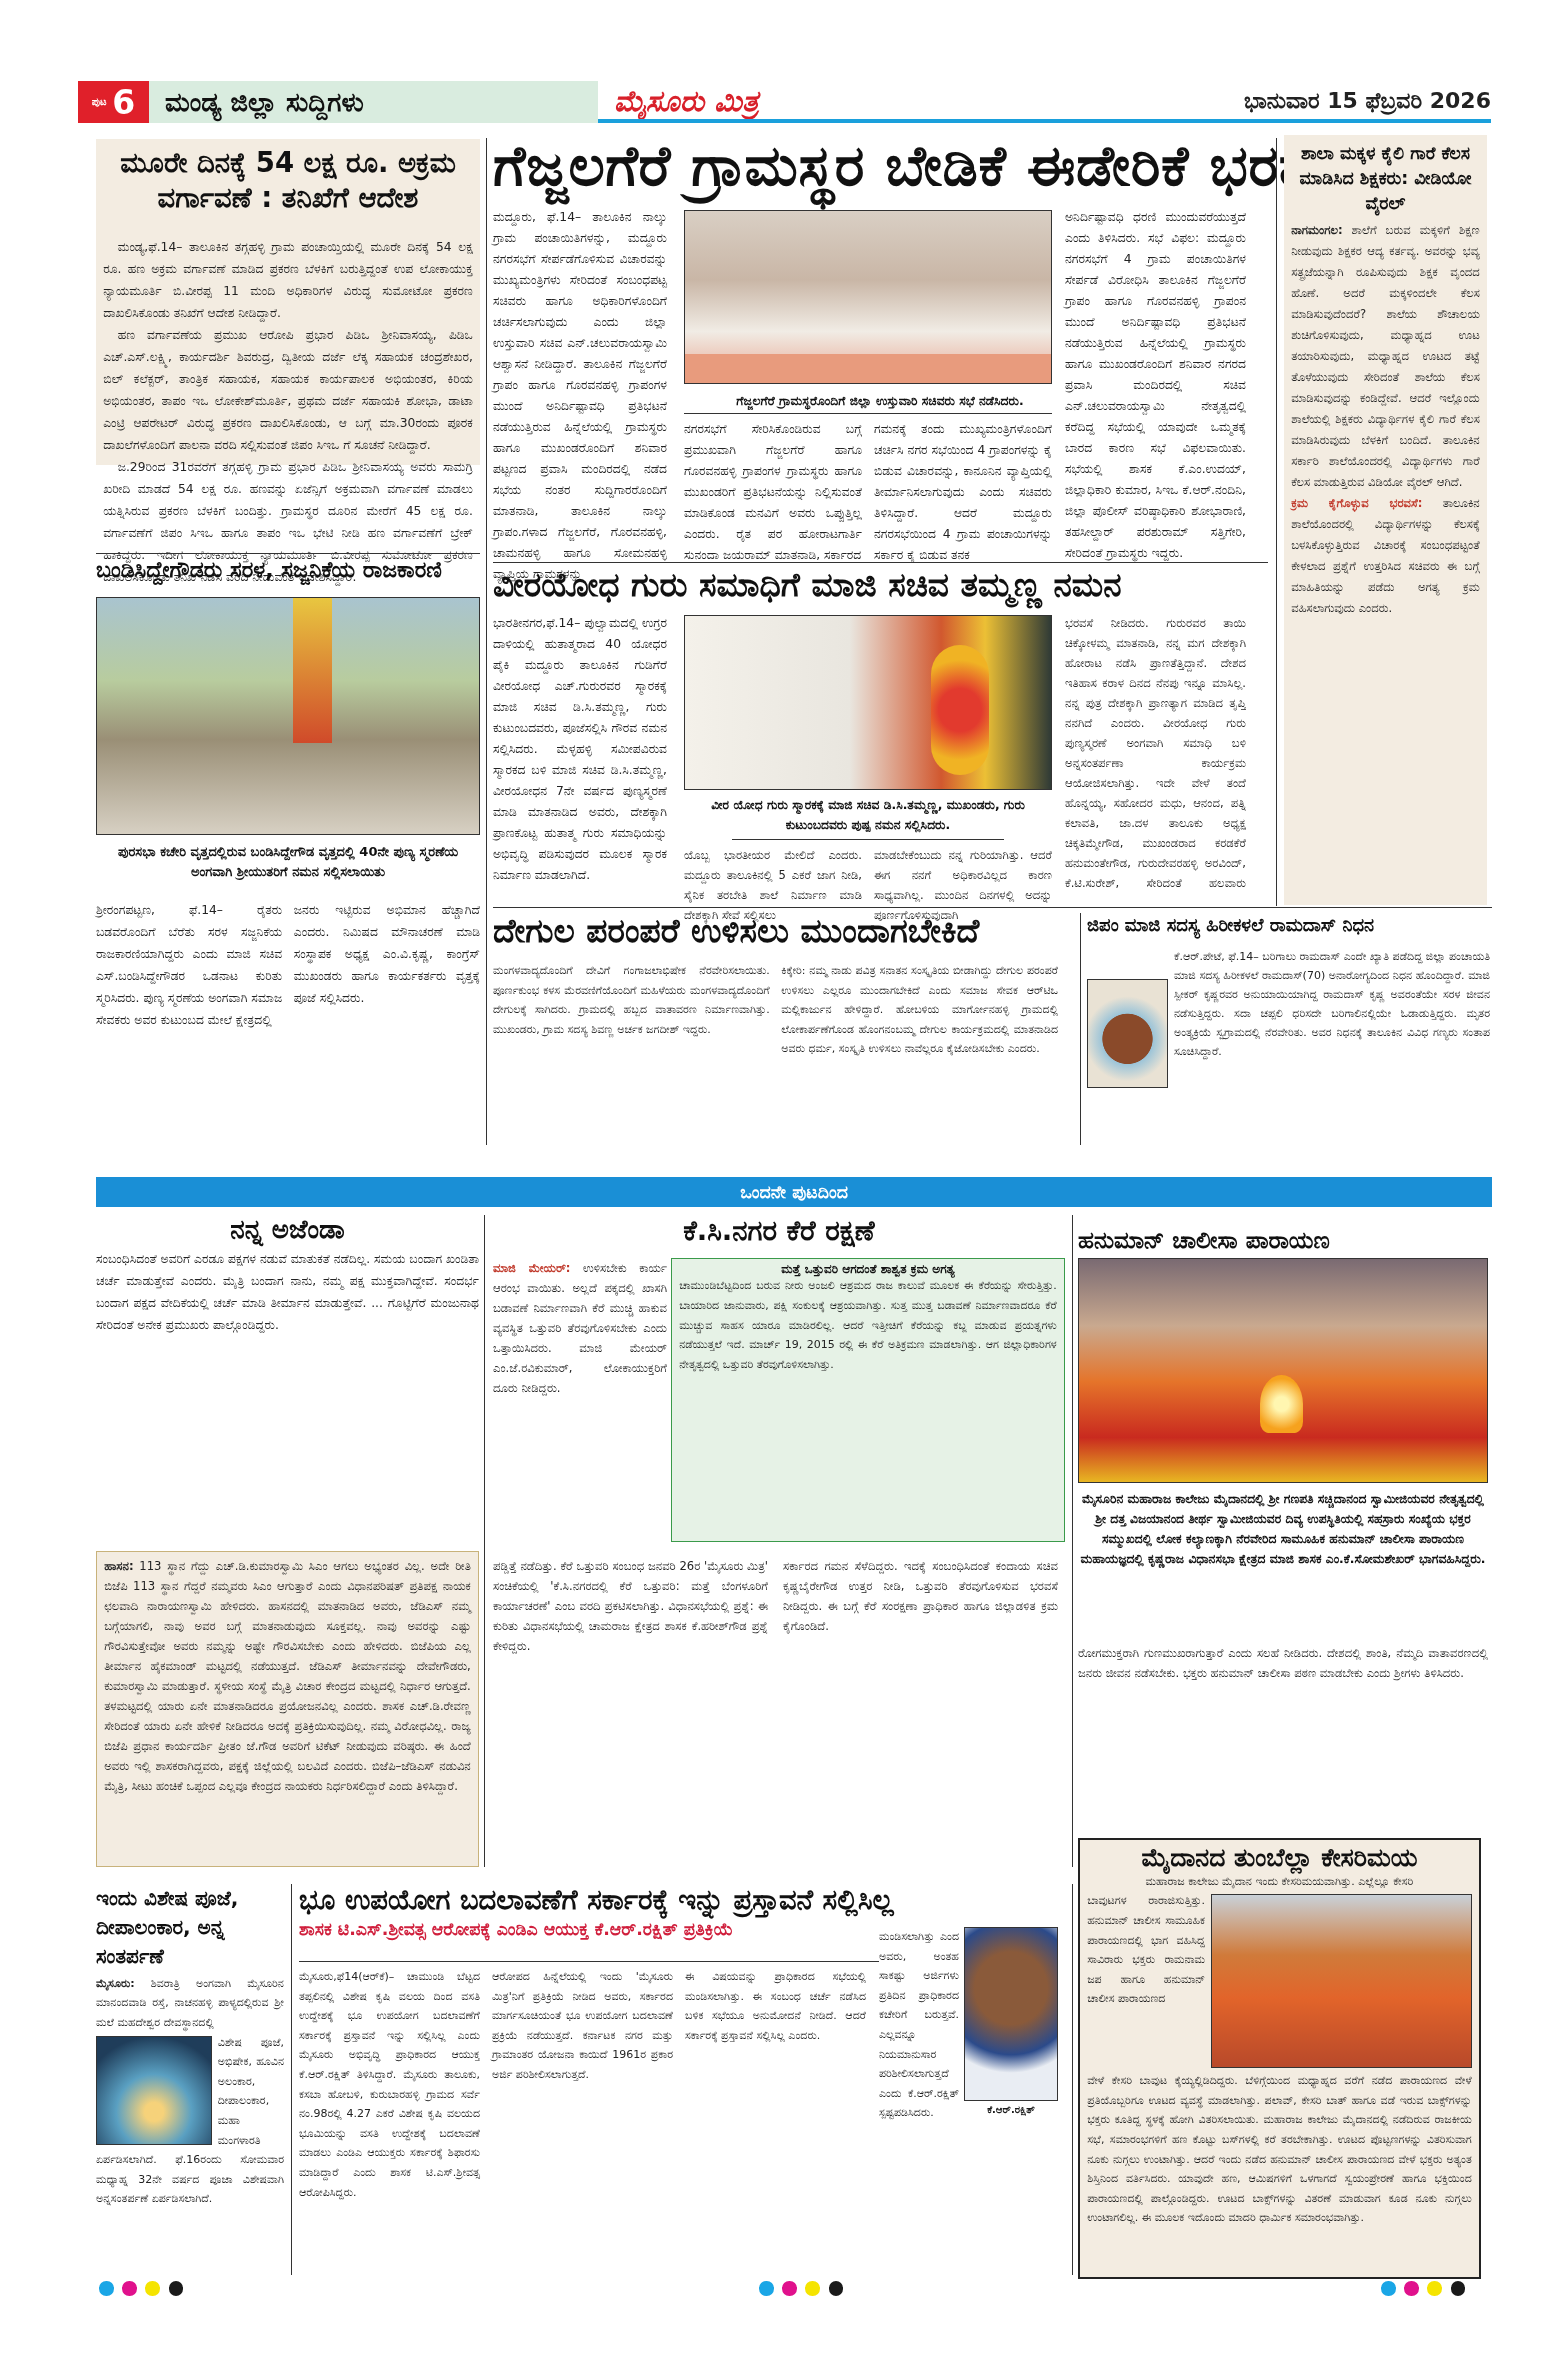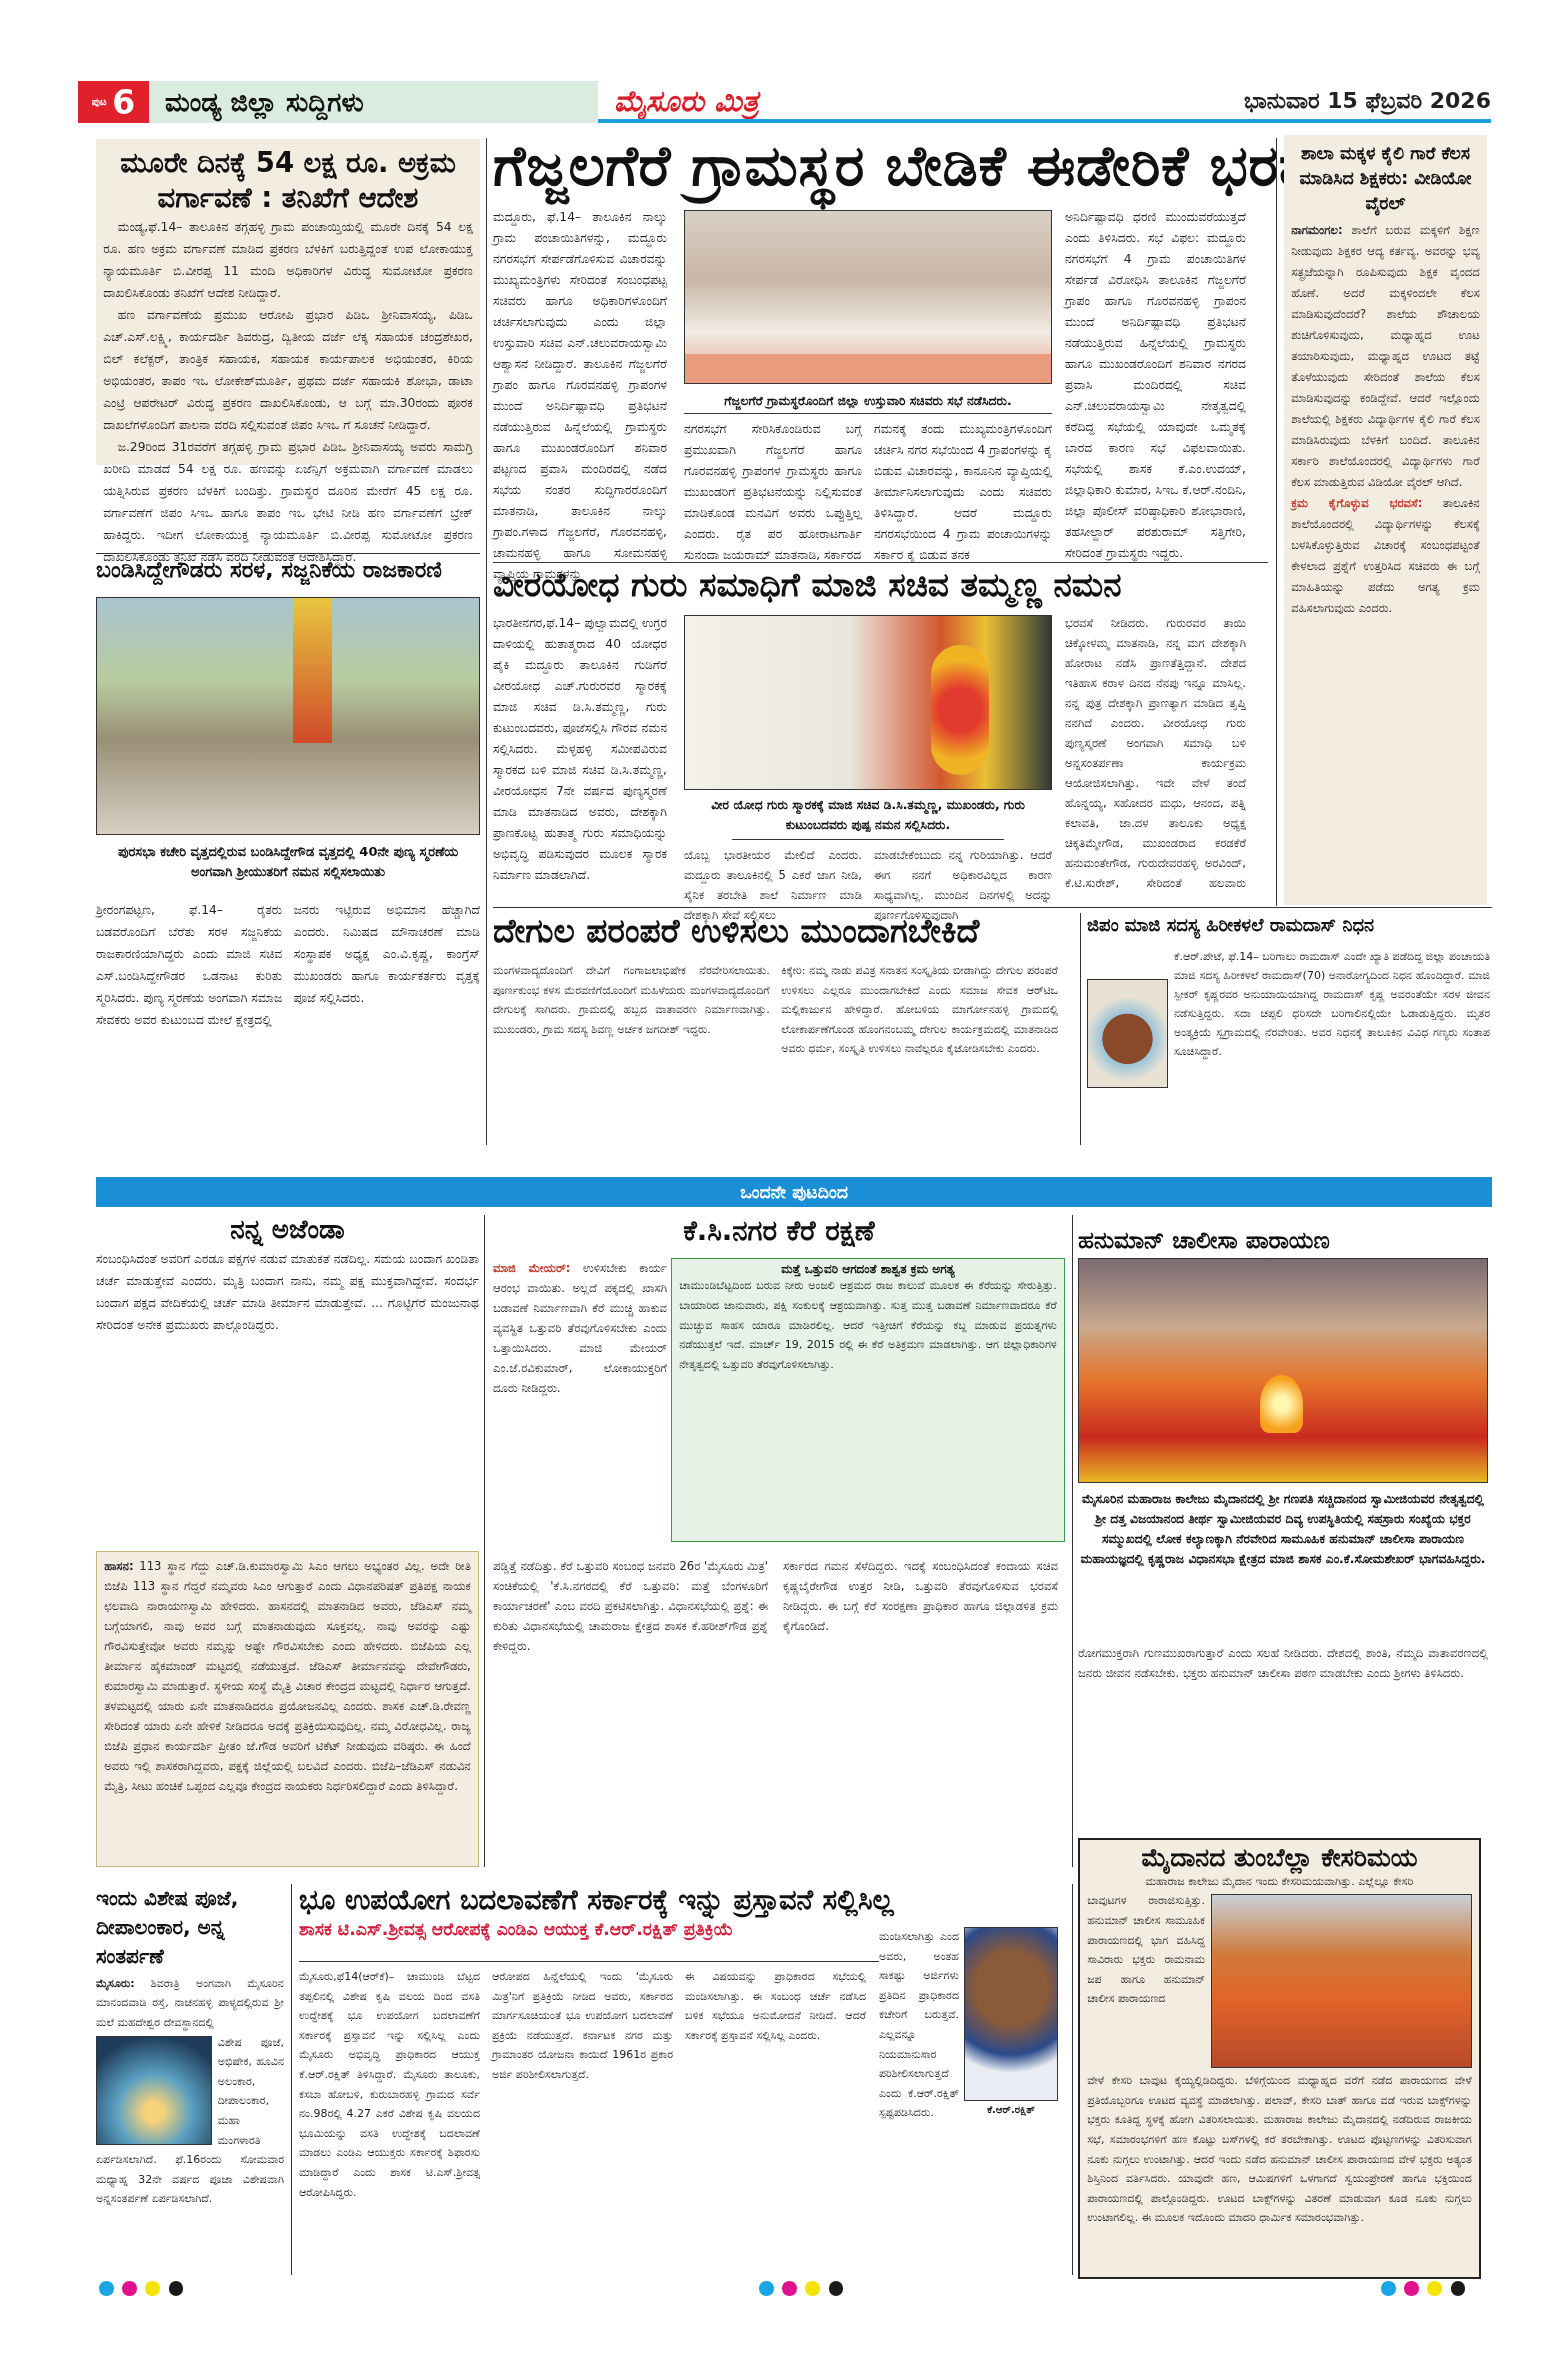--- a/index.html
+++ b/index.html
@@ -28,21 +28,21 @@
   </div>
   <div class="abs" style="left:71px;top:0;width:449px;height:42px;background:#d9ecdf;display:flex;align-items:center;padding-left:16px;">
     <span style="font-size:26px;font-weight:bold;color:#111;">ಮಂಡ್ಯ ಜಿಲ್ಲಾ ಸುದ್ದಿಗಳು</span>
   </div>
   <div class="abs" style="left:536px;top:2.9px;font-size:29px;font-weight:bold;color:#d8202a;font-style:italic;">ಮೈಸೂರು ಮಿತ್ರ</div>
   <div class="abs" style="right:0;top:7.2px;font-size:22px;font-weight:bold;color:#222;">ಭಾನುವಾರ 15 ಫೆಬ್ರವರಿ 2026</div>
   <div class="abs" style="left:520px;top:38px;width:893px;height:4.3px;background:#1aa0dc;"></div>
 </div>
 
 <div class="abs box-tint" style="left:96px;top:139px;width:384px;height:326px;padding:5.8px 7.2px;">
-  <div class="headline" style="font-size:27.5px;text-align:center;line-height:35px;margin-bottom:1px;">ಮೂರೇ ದಿನಕ್ಕೆ 54 ಲಕ್ಷ ರೂ. ಅಕ್ರಮ ವರ್ಗಾವಣೆ : ತನಿಖೆಗೆ ಆದೇಶ</div>
+  <div class="headline" style="font-size:27.5px;text-align:center;line-height:35px;margin-bottom:21px;">ಮೂರೇ ದಿನಕ್ಕೆ 54 ಲಕ್ಷ ರೂ. ಅಕ್ರಮ ವರ್ಗಾವಣೆ : ತನಿಖೆಗೆ ಆದೇಶ</div>
   <div class="body-text" style="font-size:12.3px;line-height:22px;text-indent:14.5px;">ಮಂಡ್ಯ,ಫೆ.14– ತಾಲೂಕಿನ ತಗ್ಗಹಳ್ಳಿ ಗ್ರಾಮ ಪಂಚಾಯ್ತಿಯಲ್ಲಿ ಮೂರೇ ದಿನಕ್ಕೆ 54 ಲಕ್ಷ ರೂ. ಹಣ ಅಕ್ರಮ ವರ್ಗಾವಣೆ ಮಾಡಿದ ಪ್ರಕರಣ ಬೆಳಕಿಗೆ ಬರುತ್ತಿದ್ದಂತೆ ಉಪ ಲೋಕಾಯುಕ್ತ ನ್ಯಾಯಮೂರ್ತಿ ಬಿ.ವೀರಪ್ಪ 11 ಮಂದಿ ಅಧಿಕಾರಿಗಳ ವಿರುದ್ಧ ಸುಮೋಟೋ ಪ್ರಕರಣ ದಾಖಲಿಸಿಕೊಂಡು ತನಿಖೆಗೆ ಆದೇಶ ನೀಡಿದ್ದಾರೆ.</div>
   <div class="body-text" style="font-size:12.3px;line-height:22px;text-indent:14.5px;">ಹಣ ವರ್ಗಾವಣೆಯ ಪ್ರಮುಖ ಆರೋಪಿ ಪ್ರಭಾರ ಪಿಡಿಒ ಶ್ರೀನಿವಾಸಯ್ಯ, ಪಿಡಿಒ ಎಚ್.ಎಸ್.ಲಕ್ಷ್ಮಿ, ಕಾರ್ಯದರ್ಶಿ ಶಿವರುದ್ರ, ದ್ವಿತೀಯ ದರ್ಜೆ ಲೆಕ್ಕ ಸಹಾಯಕ ಚಂದ್ರಶೇಖರ, ಬಿಲ್ ಕಲೆಕ್ಟರ್, ತಾಂತ್ರಿಕ ಸಹಾಯಕ, ಸಹಾಯಕ ಕಾರ್ಯಪಾಲಕ ಅಭಿಯಂತರ, ಕಿರಿಯ ಅಭಿಯಂತರ, ತಾಪಂ ಇಒ ಲೋಕೇಶ್‌ಮೂರ್ತಿ, ಪ್ರಥಮ ದರ್ಜೆ ಸಹಾಯಕಿ ಶೋಭಾ, ಡಾಟಾ ಎಂಟ್ರಿ ಆಪರೇಟರ್ ವಿರುದ್ಧ ಪ್ರಕರಣ ದಾಖಲಿಸಿಕೊಂಡು, ಆ ಬಗ್ಗೆ ಮಾ.30ರಂದು ಪೂರಕ ದಾಖಲೆಗಳೊಂದಿಗೆ ಪಾಲನಾ ವರದಿ ಸಲ್ಲಿಸುವಂತೆ ಜಿಪಂ ಸಿಇಒ ಗೆ ಸೂಚನೆ ನೀಡಿದ್ದಾರೆ.</div>
   <div class="body-text" style="font-size:12.3px;line-height:22px;text-indent:14.5px;">ಜ.29ರಿಂದ 31ರವರೆಗೆ ತಗ್ಗಹಳ್ಳಿ ಗ್ರಾಮ ಪ್ರಭಾರ ಪಿಡಿಒ ಶ್ರೀನಿವಾಸಯ್ಯ ಅವರು ಸಾಮಗ್ರಿ ಖರೀದಿ ಮಾಡದೆ 54 ಲಕ್ಷ ರೂ. ಹಣವನ್ನು ಏಜೆನ್ಸಿಗೆ ಅಕ್ರಮವಾಗಿ ವರ್ಗಾವಣೆ ಮಾಡಲು ಯತ್ನಿಸಿರುವ ಪ್ರಕರಣ ಬೆಳಕಿಗೆ ಬಂದಿತ್ತು. ಗ್ರಾಮಸ್ಥರ ದೂರಿನ ಮೇರೆಗೆ 45 ಲಕ್ಷ ರೂ. ವರ್ಗಾವಣೆಗೆ ಜಿಪಂ ಸಿಇಒ ಹಾಗೂ ತಾಪಂ ಇಒ ಭೇಟಿ ನೀಡಿ ಹಣ ವರ್ಗಾವಣೆಗೆ ಬ್ರೇಕ್ ಹಾಕಿದ್ದರು. ಇದೀಗ ಲೋಕಾಯುಕ್ತ ನ್ಯಾಯಮೂರ್ತಿ ಬಿ.ವೀರಪ್ಪ ಸುಮೋಟೋ ಪ್ರಕರಣ ದಾಖಲಿಸಿಕೊಂಡು ತನಿಖೆ ನಡೆಸಿ ವರದಿ ನೀಡುವಂತೆ ಆದೇಶಿಸಿದ್ದಾರೆ.</div>
 </div>
 <div class="rule-h" style="left:96px;top:553px;width:384px;"></div>
 
 <div class="abs" style="left:96px;top:558px;width:384px;height:580px;">
   <div class="headline" style="font-size:22px;white-space:nowrap;margin-bottom:7.2px;">ಬಂಡಿಸಿದ್ದೇಗೌಡರು ಸರಳ, ಸಜ್ಜನಿಕೆಯ ರಾಜಕಾರಣಿ</div>
   <div class="photo" style="left:0;top:39px;width:384px;height:238px;background:linear-gradient(180deg,#a9c4cf 0%,#b8cc9e 35%,#9a8f76 60%,#d7d0c3 100%);">
     <div class="abs" style="left:196px;top:0;width:39px;height:145px;background:linear-gradient(180deg,#e8c640,#d04a2a);"></div>
@@ -55,21 +55,21 @@
 </div>
 
 <div class="rule-v" style="left:486px;top:138px;height:1007px;"></div>
 
 <div class="abs" style="left:493px;top:135px;width:775px;height:428px;">
   <div class="headline" style="font-size:56px;white-space:nowrap;letter-spacing:0.7px;">ಗೆಜ್ಜಲಗೆರೆ ಗ್ರಾಮಸ್ಥರ ಬೇಡಿಕೆ ಈಡೇರಿಕೆ ಭರವಸೆ</div>
   <div class="abs body-text" style="left:0;top:72px;width:174px;font-size:12.3px;line-height:21px;">ಮದ್ದೂರು, ಫೆ.14– ತಾಲೂಕಿನ ನಾಲ್ಕು ಗ್ರಾಮ ಪಂಚಾಯಿತಿಗಳನ್ನು, ಮದ್ದೂರು ನಗರಸಭೆಗೆ ಸೇರ್ಪಡೆಗೊಳಿಸುವ ವಿಚಾರವನ್ನು ಮುಖ್ಯಮಂತ್ರಿಗಳು ಸೇರಿದಂತೆ ಸಂಬಂಧಪಟ್ಟ ಸಚಿವರು ಹಾಗೂ ಅಧಿಕಾರಿಗಳೊಂದಿಗೆ ಚರ್ಚಿಸಲಾಗುವುದು ಎಂದು ಜಿಲ್ಲಾ ಉಸ್ತುವಾರಿ ಸಚಿವ ಎನ್.ಚಲುವರಾಯಸ್ವಾಮಿ ಆಶ್ವಾಸನೆ ನೀಡಿದ್ದಾರೆ. ತಾಲೂಕಿನ ಗೆಜ್ಜಲಗೆರೆ ಗ್ರಾಪಂ ಹಾಗೂ ಗೊರವನಹಳ್ಳಿ ಗ್ರಾಪಂಗಳ ಮುಂದೆ ಅನಿರ್ದಿಷ್ಟಾವಧಿ ಪ್ರತಿಭಟನೆ ನಡೆಯುತ್ತಿರುವ ಹಿನ್ನೆಲೆಯಲ್ಲಿ ಗ್ರಾಮಸ್ಥರು ಹಾಗೂ ಮುಖಂಡರೊಂದಿಗೆ ಶನಿವಾರ ಪಟ್ಟಣದ ಪ್ರವಾಸಿ ಮಂದಿರದಲ್ಲಿ ನಡೆದ ಸಭೆಯ ನಂತರ ಸುದ್ದಿಗಾರರೊಂದಿಗೆ ಮಾತನಾಡಿ, ತಾಲೂಕಿನ ನಾಲ್ಕು ಗ್ರಾಪಂ.ಗಳಾದ ಗೆಜ್ಜಲಗೆರೆ, ಗೊರವನಹಳ್ಳಿ, ಚಾಮನಹಳ್ಳಿ ಹಾಗೂ ಸೋಮನಹಳ್ಳಿ ವ್ಯಾಪ್ತಿಯ ಗ್ರಾಮಗಳನ್ನು</div>
   <div class="photo" style="left:191px;top:75px;width:368px;height:174px;background:linear-gradient(180deg,#d9cfc4 0%,#c9b6a6 40%,#f1ece5 70%,#e7a58f 100%);">
     <div class="abs" style="left:0;bottom:0;width:100%;height:29px;background:#e89b7d;"></div>
   </div>
-  <div class="caption" style="position:absolute;left:191px;top:254px;width:368px;font-size:12.3px;">ಗೆಜ್ಜಲಗೆರೆ ಗ್ರಾಮಸ್ಥರೊಂದಿಗೆ ಜಿಲ್ಲಾ ಉಸ್ತುವಾರಿ ಸಚಿವರು ಸಭೆ ನಡೆಸಿದರು.</div>
+  <div class="caption" style="position:absolute;left:203px;top:254px;width:368px;font-size:12.3px;">ಗೆಜ್ಜಲಗೆರೆ ಗ್ರಾಮಸ್ಥರೊಂದಿಗೆ ಜಿಲ್ಲಾ ಉಸ್ತುವಾರಿ ಸಚಿವರು ಸಭೆ ನಡೆಸಿದರು.</div>
   <div class="rule-h" style="left:191px;top:278px;width:368px;height:0.7px;"></div>
   <div class="abs body-text" style="left:191px;top:284px;width:178px;font-size:12.3px;line-height:21px;">ನಗರಸಭೆಗೆ ಸೇರಿಸಿಕೊಂಡಿರುವ ಬಗ್ಗೆ ಪ್ರಮುಖವಾಗಿ ಗೆಜ್ಜಲಗೆರೆ ಹಾಗೂ ಗೊರವನಹಳ್ಳಿ ಗ್ರಾಪಂಗಳ ಗ್ರಾಮಸ್ಥರು ಹಾಗೂ ಮುಖಂಡರಿಗೆ ಪ್ರತಿಭಟನೆಯನ್ನು ನಿಲ್ಲಿಸುವಂತೆ ಮಾಡಿಕೊಂಡ ಮನವಿಗೆ ಅವರು ಒಪ್ಪುತ್ತಿಲ್ಲ ಎಂದರು. ರೈತ ಪರ ಹೋರಾಟಗಾರ್ತಿ ಸುನಂದಾ ಜಯರಾಮ್ ಮಾತನಾಡಿ, ಸರ್ಕಾರದ</div>
   <div class="abs body-text" style="left:381px;top:284px;width:178px;font-size:12.3px;line-height:21px;">ಗಮನಕ್ಕೆ ತಂದು ಮುಖ್ಯಮಂತ್ರಿಗಳೊಂದಿಗೆ ಚರ್ಚಿಸಿ ನಗರ ಸಭೆಯಿಂದ 4 ಗ್ರಾಪಂಗಳನ್ನು ಕೈ ಬಿಡುವ ವಿಚಾರವನ್ನು, ಕಾನೂನಿನ ವ್ಯಾಪ್ತಿಯಲ್ಲಿ ತೀರ್ಮಾನಿಸಲಾಗುವುದು ಎಂದು ಸಚಿವರು ತಿಳಿಸಿದ್ದಾರೆ. ಆದರೆ ಮದ್ದೂರು ನಗರಸಭೆಯಿಂದ 4 ಗ್ರಾಮ ಪಂಚಾಯಿಗಳನ್ನು ಸರ್ಕಾರ ಕೈ ಬಿಡುವ ತನಕ</div>
   <div class="abs body-text" style="left:572px;top:72px;width:181px;font-size:12.3px;line-height:21px;">ಅನಿರ್ದಿಷ್ಟಾವಧಿ ಧರಣಿ ಮುಂದುವರೆಯುತ್ತದೆ ಎಂದು ತಿಳಿಸಿದರು. ಸಭೆ ವಿಫಲ: ಮದ್ದೂರು ನಗರಸಭೆಗೆ 4 ಗ್ರಾಮ ಪಂಚಾಯಿತಿಗಳ ಸೇರ್ಪಡೆ ವಿರೋಧಿಸಿ ತಾಲೂಕಿನ ಗೆಜ್ಜಲಗೆರೆ ಗ್ರಾಪಂ ಹಾಗೂ ಗೊರವನಹಳ್ಳಿ ಗ್ರಾಪಂನ ಮುಂದೆ ಅನಿರ್ದಿಷ್ಟಾವಧಿ ಪ್ರತಿಭಟನೆ ನಡೆಯುತ್ತಿರುವ ಹಿನ್ನೆಲೆಯಲ್ಲಿ ಗ್ರಾಮಸ್ಥರು ಹಾಗೂ ಮುಖಂಡರೊಂದಿಗೆ ಶನಿವಾರ ನಗರದ ಪ್ರವಾಸಿ ಮಂದಿರದಲ್ಲಿ ಸಚಿವ ಎನ್.ಚಲುವರಾಯಸ್ವಾಮಿ ನೇತೃತ್ವದಲ್ಲಿ ಕರೆದಿದ್ದ ಸಭೆಯಲ್ಲಿ ಯಾವುದೇ ಒಮ್ಮತಕ್ಕೆ ಬಾರದ ಕಾರಣ ಸಭೆ ವಿಫಲವಾಯಿತು. ಸಭೆಯಲ್ಲಿ ಶಾಸಕ ಕೆ.ಎಂ.ಉದಯ್, ಜಿಲ್ಲಾಧಿಕಾರಿ ಕುಮಾರ, ಸಿಇಒ ಕೆ.ಆರ್.ನಂದಿನಿ, ಜಿಲ್ಲಾ ಪೊಲೀಸ್ ವರಿಷ್ಠಾಧಿಕಾರಿ ಶೋಭಾರಾಣಿ, ತಹಸೀಲ್ದಾರ್ ಪರಶುರಾಮ್ ಸತ್ತಿಗೇರಿ, ಸೇರಿದಂತೆ ಗ್ರಾಮಸ್ಥರು ಇದ್ದರು.</div>
 </div>
 <div class="rule-h" style="left:493px;top:562px;width:775px;"></div>
 
 <div class="rule-v" style="left:1276px;top:138px;height:768px;"></div>
 <div class="abs box-tint" style="left:1284px;top:135px;width:203px;height:770px;padding:5.8px 7.2px;overflow:hidden;">
   <div class="headline" style="font-size:17.4px;text-align:center;line-height:25px;margin-bottom:4.3px;">ಶಾಲಾ ಮಕ್ಕಳ ಕೈಲಿ ಗಾರೆ ಕೆಲಸ ಮಾಡಿಸಿದ ಶಿಕ್ಷಕರು: ವೀಡಿಯೋ ವೈರಲ್</div>

